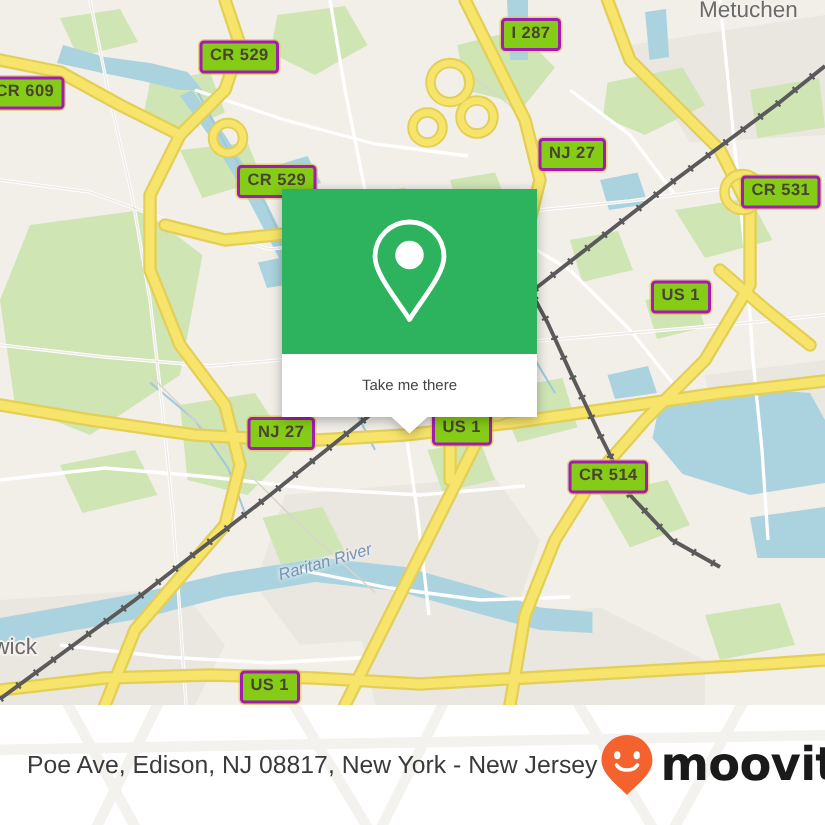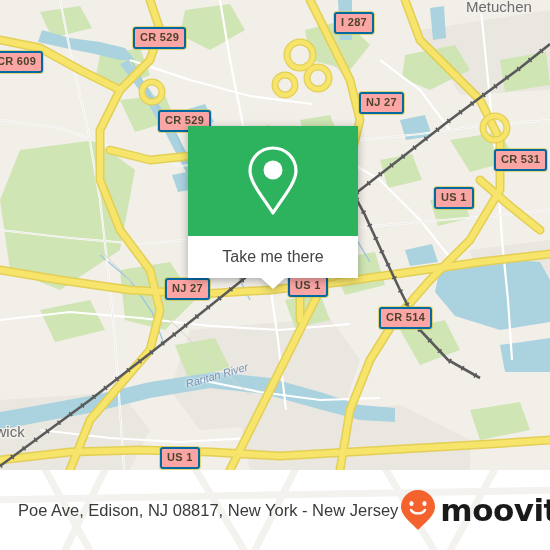--- a/index.html
+++ b/index.html
@@ -28,22 +28,22 @@
     width: 550px;
     height: 470px;
     overflow: hidden;
     background: #f2efe9;
   }
   #map-svg { position: absolute; left:0; top:0; }
 
   
   .shield {
     position: absolute;
-    background: #fca5a5;
-    border: 2px solid #0369a1;
+    background: #84cc16;
+    border: 2px solid #a21caf;
     border-radius: 3px;
     color: #4a4330;
     font-family: "Liberation Sans", sans-serif;
     font-weight: bold;
     font-size: 11px;
     line-height: 13px;
     padding: 2px 5px 3px 5px;
     white-space: nowrap;
     letter-spacing: 0.3px;
     box-shadow: 0 0 0 1px rgba(214,197,70,0.65);
@@ -90,21 +90,21 @@
   }
   #popup-body {
     height: 42px;
     background: #ffffff;
     display: flex;
     align-items: center;
     justify-content: center;
   }
   #popup-label {
     color: #444444;
-    font-size: 16px;
+    font-size: 10px;
     font-family: "Liberation Sans", sans-serif;
   }
   #popup-pointer {
     position: absolute;
     left: 50%;
     top: 152px;
     margin-left: -12px;
     width: 0; height: 0;
     border-left: 12px solid transparent;
     border-right: 12px solid transparent;
@@ -314,21 +314,21 @@
           <path d="M0,466 L90,400 L180,330 L270,258 L360,190 L450,120 L520,68 L550,44"></path>
           <path d="M285,130 L320,150 L345,178 L365,215 L382,252 L400,290 L420,330 L448,360 L480,378"></path>
         </g>
       </g>
     </svg>
 
     <div class="shield" style="left:-10px;  top:51px;">CR 609</div>
     <div class="shield" style="left:133px; top:27px;">CR 529</div>
     <div class="shield" style="left:334px; top:12px;">I 287</div>
     <div class="shield" style="left:359px; top:92px;">NJ 27</div>
-    <div class="shield" style="left:494px; top:117px;margin-top:32px;">CR 531</div>
+    <div class="shield" style="left:494px; top:117px;">CR 531</div>
     <div class="shield" style="left:158px; top:110px;">CR 529</div>
     <div class="shield" style="left:434px; top:187px;">US 1</div>
     <div class="shield" style="left:165px; top:278px;">NJ 27</div>
     <div class="shield" style="left:288px; top:275px;">US 1</div>
     <div class="shield" style="left:379px; top:287px;margin-top:20px;">CR 514</div>
     <div class="shield" style="left:160px; top:447px;">US 1</div>
 
     <div class="place-label" style="left:466px; top:-2px;">Metuchen</div>
     <div class="place-label" style="left:-12px; top:423px;">swick</div>
 

